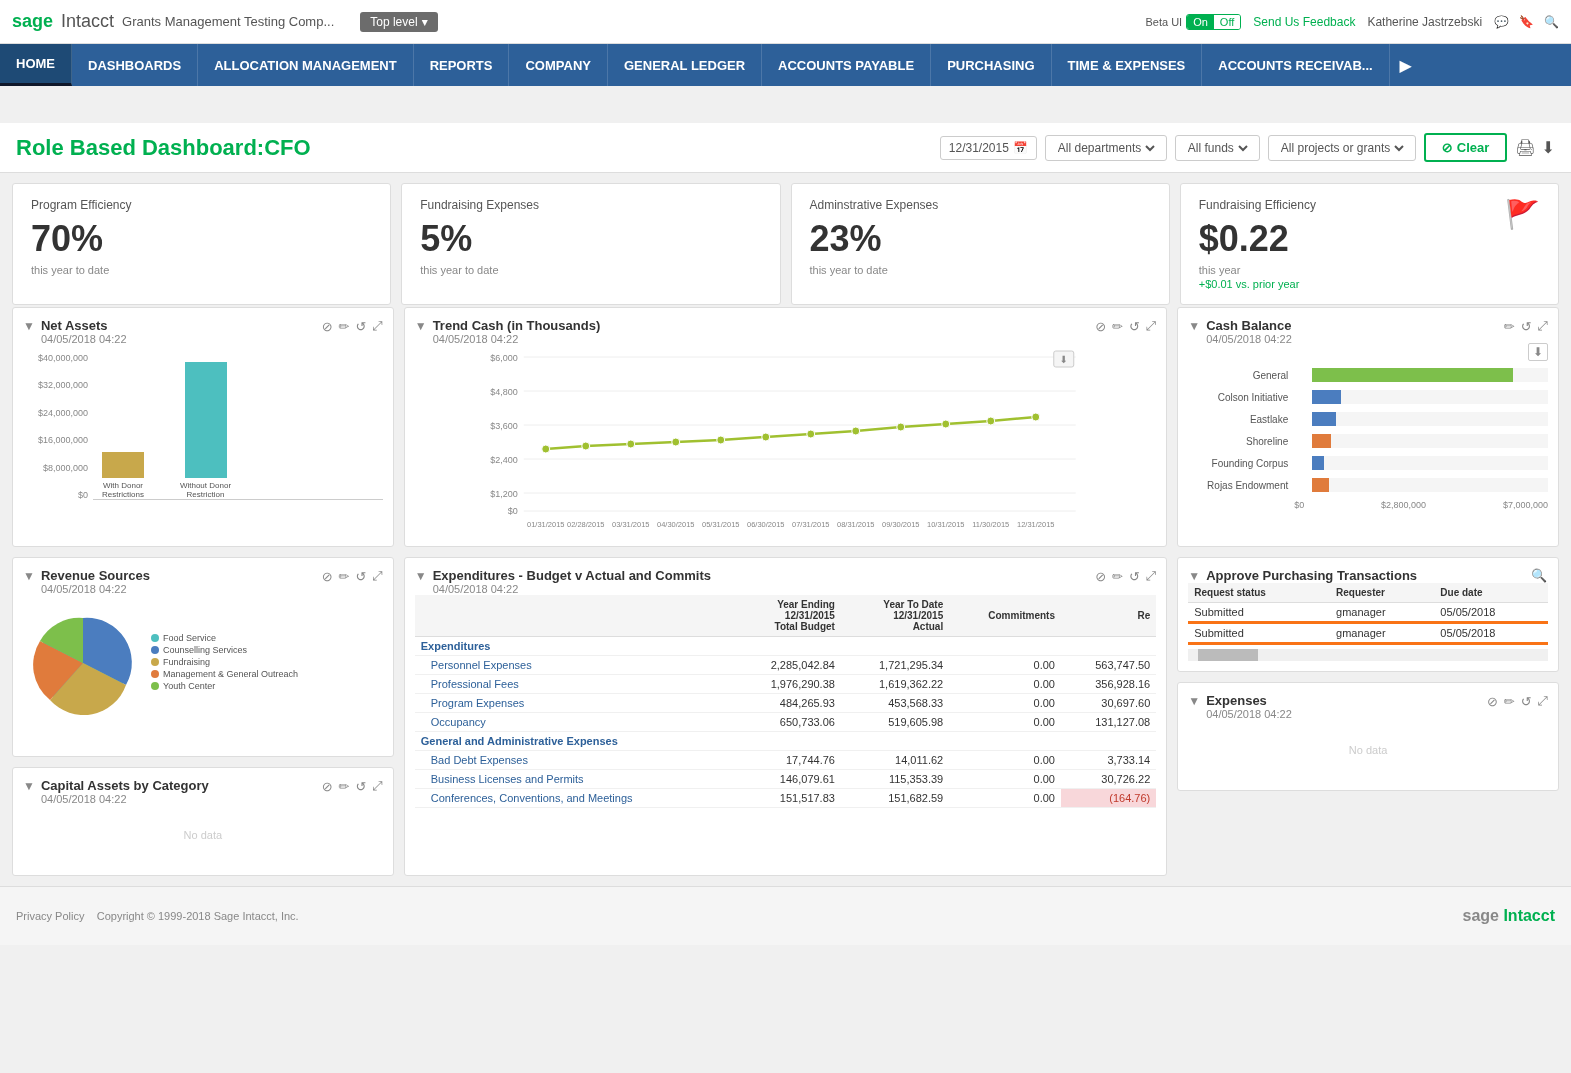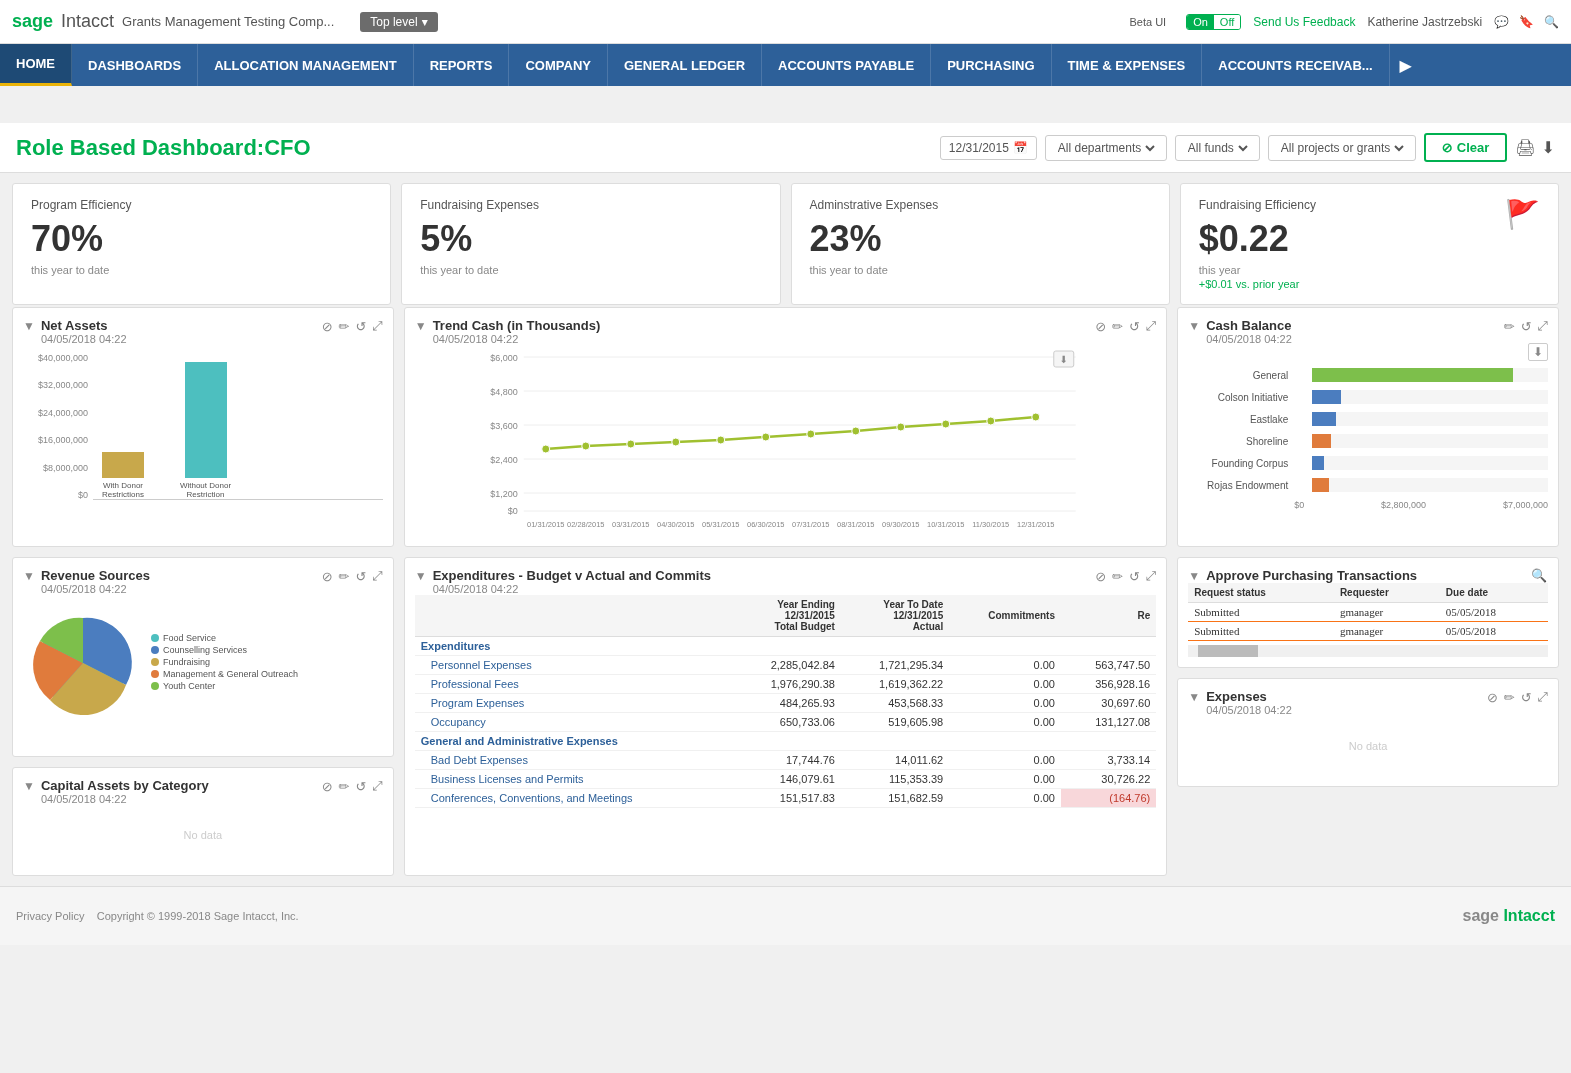--- a/index.html
+++ b/index.html
@@ -6,34 +6,34 @@
     body { font-family: Arial, sans-serif; font-size: 12px; background: #f0f0f0; color: #333; overflow-x: hidden; }
 
     
     .top-bar { background: #fff; display: flex; align-items: center; padding: 4px 12px; border-bottom: 1px solid #ddd; height: 44px; }
     .logo-area { display: flex; align-items: center; gap: 8px; margin-right: 16px; }
     .sage-logo { color: #00b050; font-weight: bold; font-size: 18px; }
     .intacct-text { font-size: 18px; color: #555; }
     .company-name { font-size: 13px; color: #555; margin-right: 10px; max-width: 220px; white-space: nowrap; overflow: hidden; text-overflow: ellipsis; }
     .top-level-btn { background: #6c6c6c; color: #fff; border: none; border-radius: 3px; padding: 3px 10px; cursor: pointer; font-size: 12px; display: flex; align-items: center; gap: 4px; }
     .top-right { margin-left: auto; display: flex; align-items: center; gap: 12px; font-size: 12px; color: #555; }
-    .beta-ui { display: flex; align-items: center; gap: 20px; }
+    .beta-ui { display: flex; align-items: center; gap: 4px; }
     .beta-label { font-size: 11px; }
     .toggle-group { display: flex; border: 1px solid #00b050; border-radius: 3px; overflow: hidden; }
     .toggle-on { background: #00b050; color: #fff; padding: 1px 6px; font-size: 11px; cursor: pointer; }
     .toggle-off { background: #fff; color: #00b050; padding: 1px 6px; font-size: 11px; cursor: pointer; }
     .feedback-link { color: #00b050; cursor: pointer; text-decoration: none; }
     .user-name { color: #555; }
     .top-icons { display: flex; gap: 10px; color: #888; }
 
     
     .nav-bar { background: #2d6099; display: flex; align-items: stretch; height: 42px; overflow: hidden; }
     .nav-item { color: #fff; padding: 0 16px; display: flex; align-items: center; cursor: pointer; font-size: 13px; font-weight: bold; white-space: nowrap; border-right: 1px solid rgba(255,255,255,0.15); }
     .nav-item:hover, .nav-item.active { background: #1e4a75; }
-    .nav-item.active { background: #1e4a75; border-bottom: 3px solid #eab308; }
+    .nav-item.active { background: #1e4a75; border-bottom: 3px solid #0f172a; }
     .nav-more { color: #fff; padding: 0 10px; display: flex; align-items: center; cursor: pointer; font-size: 16px; }
 
     
     .page-header { background: #fff; padding: 10px 16px; display: flex; align-items: center; gap: 12px; border-bottom: 1px solid #ddd; margin-top: 37px; }
     .page-title { font-size: 22px; color: #00b050; font-weight: bold; flex: 1; }
     .filter-bar { display: flex; align-items: center; gap: 8px; }
     .filter-input { border: 1px solid #ccc; border-radius: 3px; padding: 4px 8px; font-size: 12px; color: #555; background: #fff; cursor: pointer; display: flex; align-items: center; gap: 4px; }
     .filter-input select { border: none; outline: none; font-size: 12px; color: #555; background: transparent; cursor: pointer; }
     .clear-btn { background: #fff; border: 2px solid #00b050; color: #00b050; border-radius: 3px; padding: 5px 16px; font-size: 13px; cursor: pointer; display: flex; align-items: center; gap: 4px; font-weight: bold; }
     .print-icons { display: flex; gap: 6px; color: #555; font-size: 16px; }
@@ -66,21 +66,21 @@
     .exp-table th:first-child { text-align: left; }
     .exp-table td { padding: 3px 6px; border-bottom: 1px solid #f0f0f0; text-align: right; }
     .exp-table td:first-child { text-align: left; }
     .exp-table tr.category td { color: #2d6099; font-weight: bold; }
     .exp-table .negative { background: #f8d7da; color: #c0392b; }
     .table-scroll { max-height: 220px; overflow-y: auto; overflow-x: hidden; }
 
     
     .approve-table { width: 100%; font-size: 11px; border-collapse: collapse; }
     .approve-table th { background: #f5f5f5; padding: 4px 6px; text-align: left; border-bottom: 1px solid #ddd; font-size: 10px; }
-    .approve-table td { padding: 3px 6px; border-bottom: 1px solid #f97316; font-family: Liberation Serif, serif; }
+    .approve-table td { padding: 3px 6px; border-bottom: 3px solid #f97316; }
     .approve-scroll { max-height: 120px; overflow: auto; }
     .scrollbar-container { background: #f0f0f0; height: 12px; margin-top: 4px; position: relative; }
     .scrollbar-thumb { background: #bbb; height: 12px; width: 60px; position: absolute; left: 10px; }
     .pie-legend { font-size: 9px; color: #555; }
     .pie-legend-item { display: flex; align-items: center; gap: 4px; margin-bottom: 2px; }
     .legend-dot { width: 8px; height: 8px; border-radius: 50%; flex-shrink: 0; }
 
     
     .footer { background: #f5f5f5; border-top: 1px solid #ddd; padding: 20px 16px; display: flex; justify-content: space-between; align-items: center; font-size: 11px; color: #888; }
     .footer-right { color: #00b050; font-weight: bold; font-size: 16px; }

